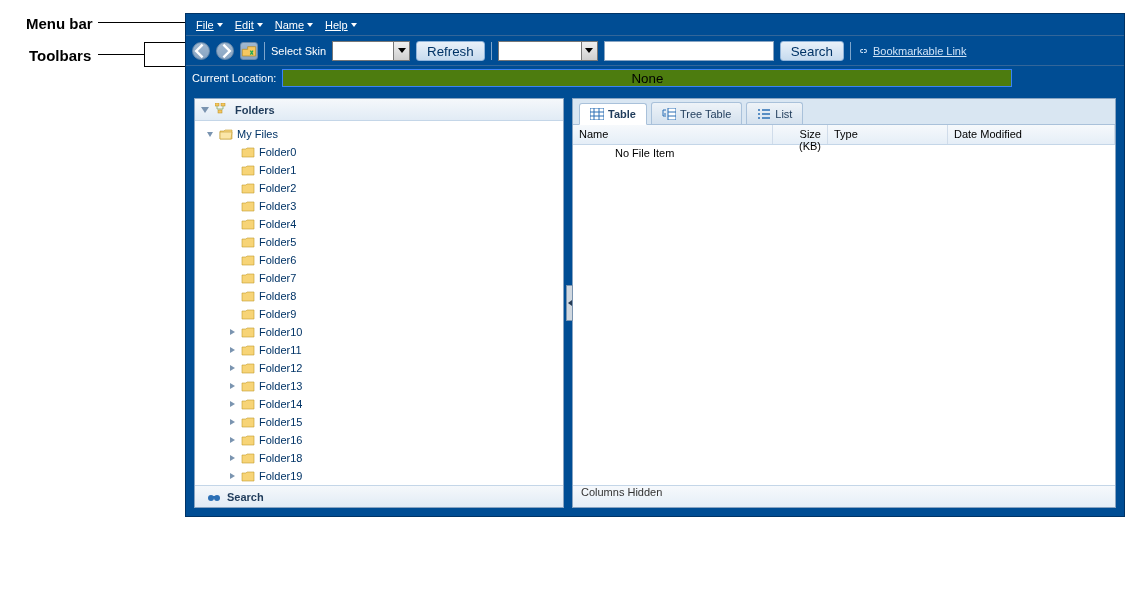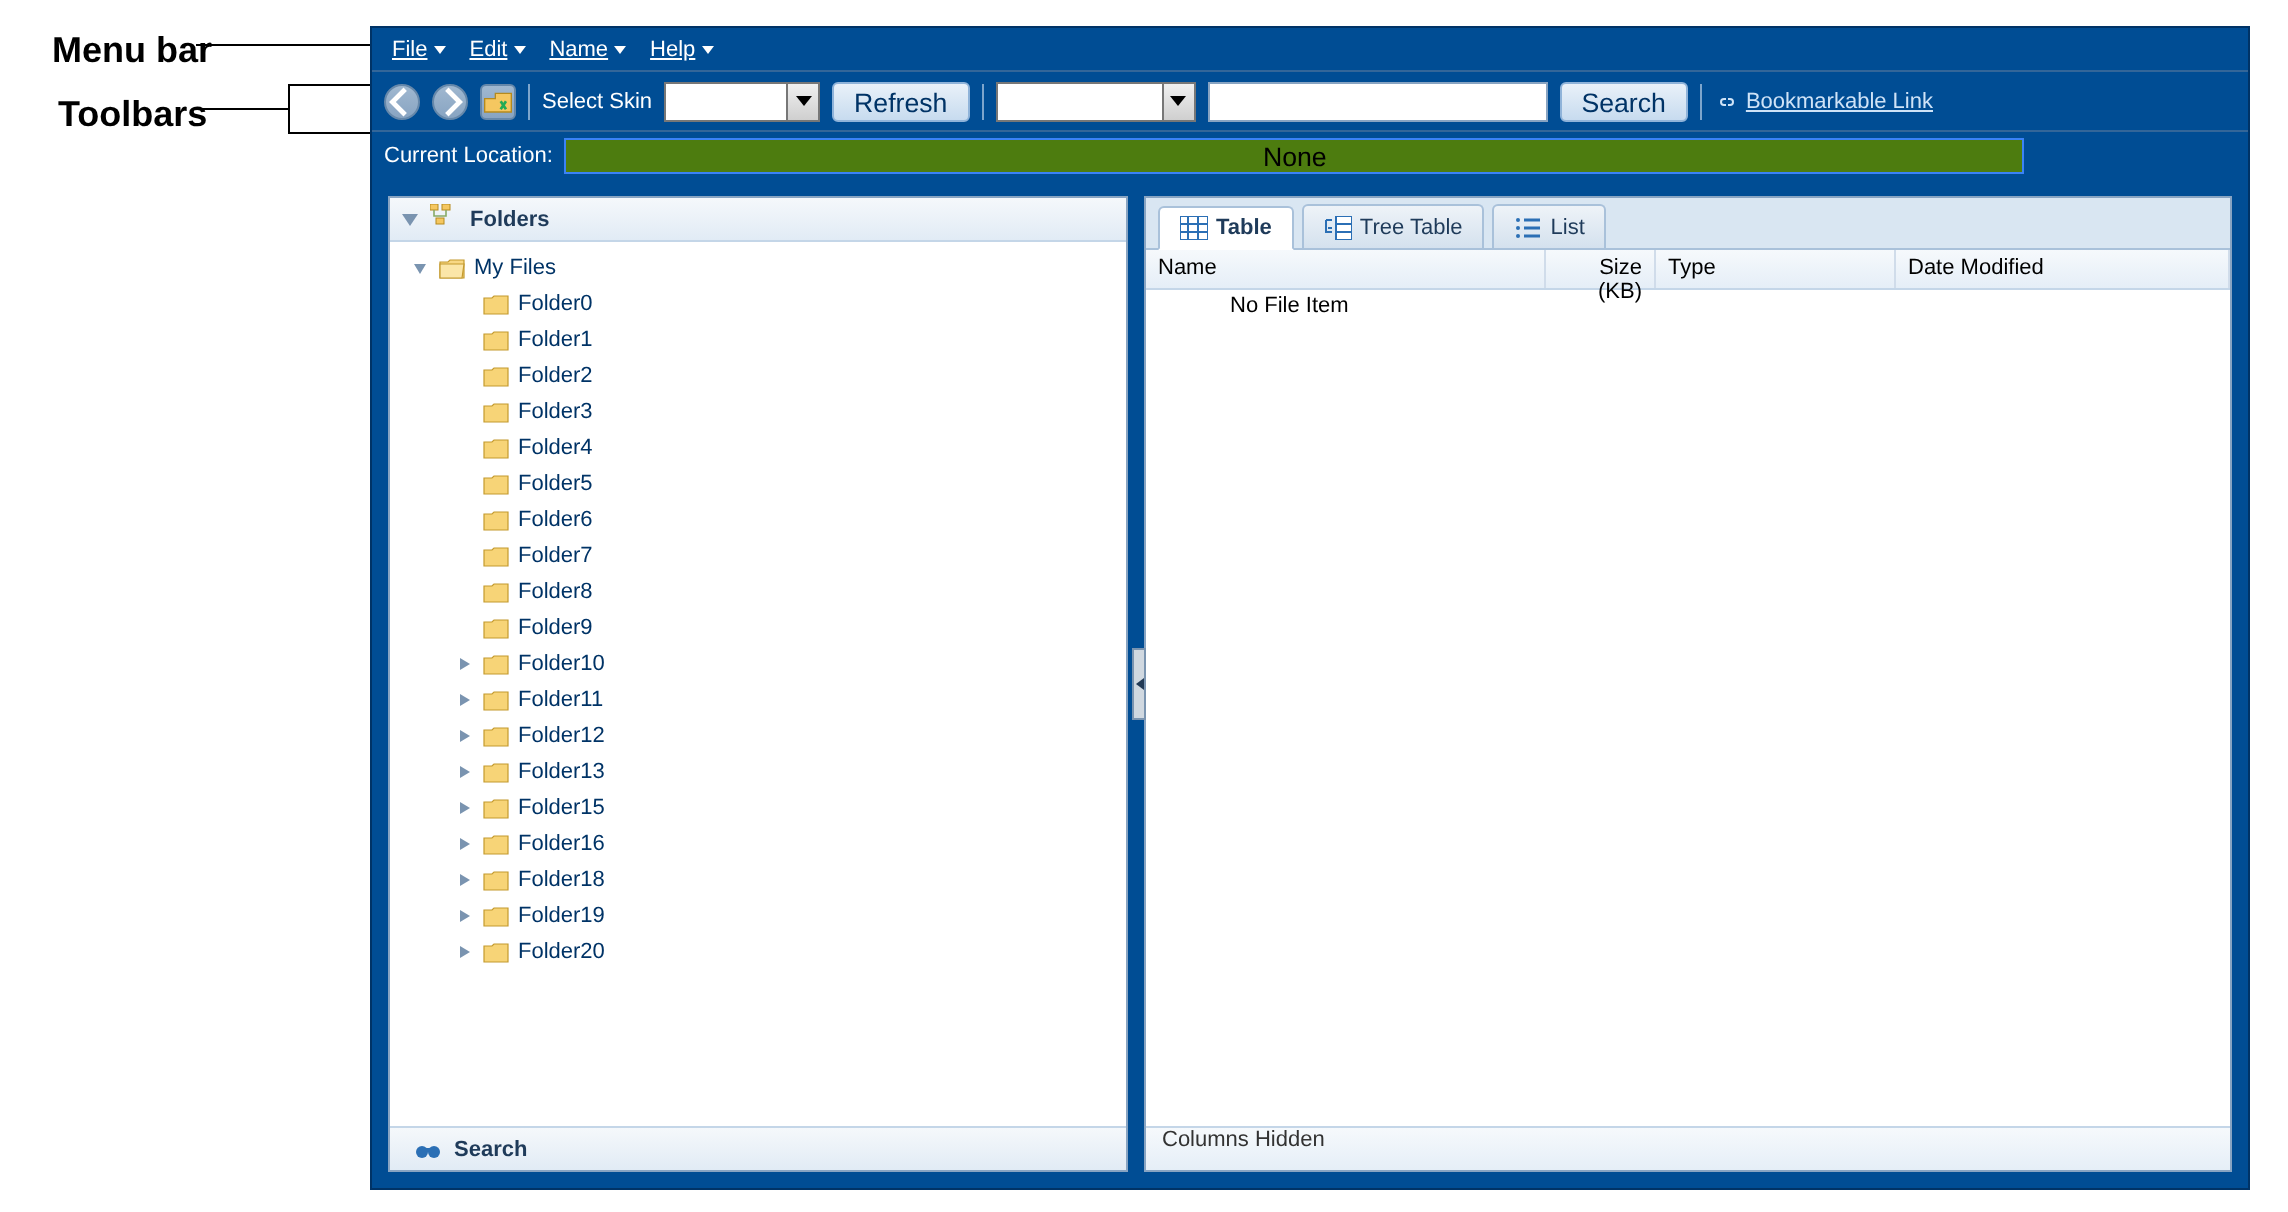--- a/index.html
+++ b/index.html
@@ -10,41 +10,41 @@
     width: 1144px;
     height: 606px;
     position: relative;
     overflow: hidden;
     color: #000;
   }
   
   .anno-label {
     position: absolute;
     font-weight: bold;
-    font-size: 18px;
+    font-size: 15px;
     color: #000;
   }
   .anno-line {
     position: absolute;
     background: #000;
     height: 1px;
   }
   .anno-line-v {
     position: absolute;
     background: #000;
     width: 1px;
   }
 
   
   .app {
     position: absolute;
     left: 185px;
     top: 13px;
     width: 940px;
-    height: 582px;
+    height: 504px;
     background: #004d94;
     border: 1px solid #003366;
     display: flex;
     flex-direction: column;
   }
 
   
   .menu-bar {
     height: 22px;
     display: flex;
@@ -582,20 +582,29 @@
                 </span>
                 <span>Folder13</span>
               </div>
               <div class="tree-node">
                 <span class="twist closed"></span>
                 <span class="folder-icon">
                   <svg viewBox="0 0 14 12">
                     <path d="M1 3h4l1-1h7v9H1z" fill="#f7d477" stroke="#c49a2e" stroke-width="0.6"></path>
                   </svg>
                 </span>
+                <span>Folder14</span>
+              </div>
+              <div class="tree-node">
+                <span class="twist closed"></span>
+                <span class="folder-icon">
+                  <svg viewBox="0 0 14 12">
+                    <path d="M1 3h4l1-1h7v9H1z" fill="#f7d477" stroke="#c49a2e" stroke-width="0.6"></path>
+                  </svg>
+                </span>
                 <span>Folder15</span>
               </div>
               <div class="tree-node">
                 <span class="twist closed"></span>
                 <span class="folder-icon">
                   <svg viewBox="0 0 14 12">
                     <path d="M1 3h4l1-1h7v9H1z" fill="#f7d477" stroke="#c49a2e" stroke-width="0.6"></path>
                   </svg>
                 </span>
                 <span>Folder16</span>

